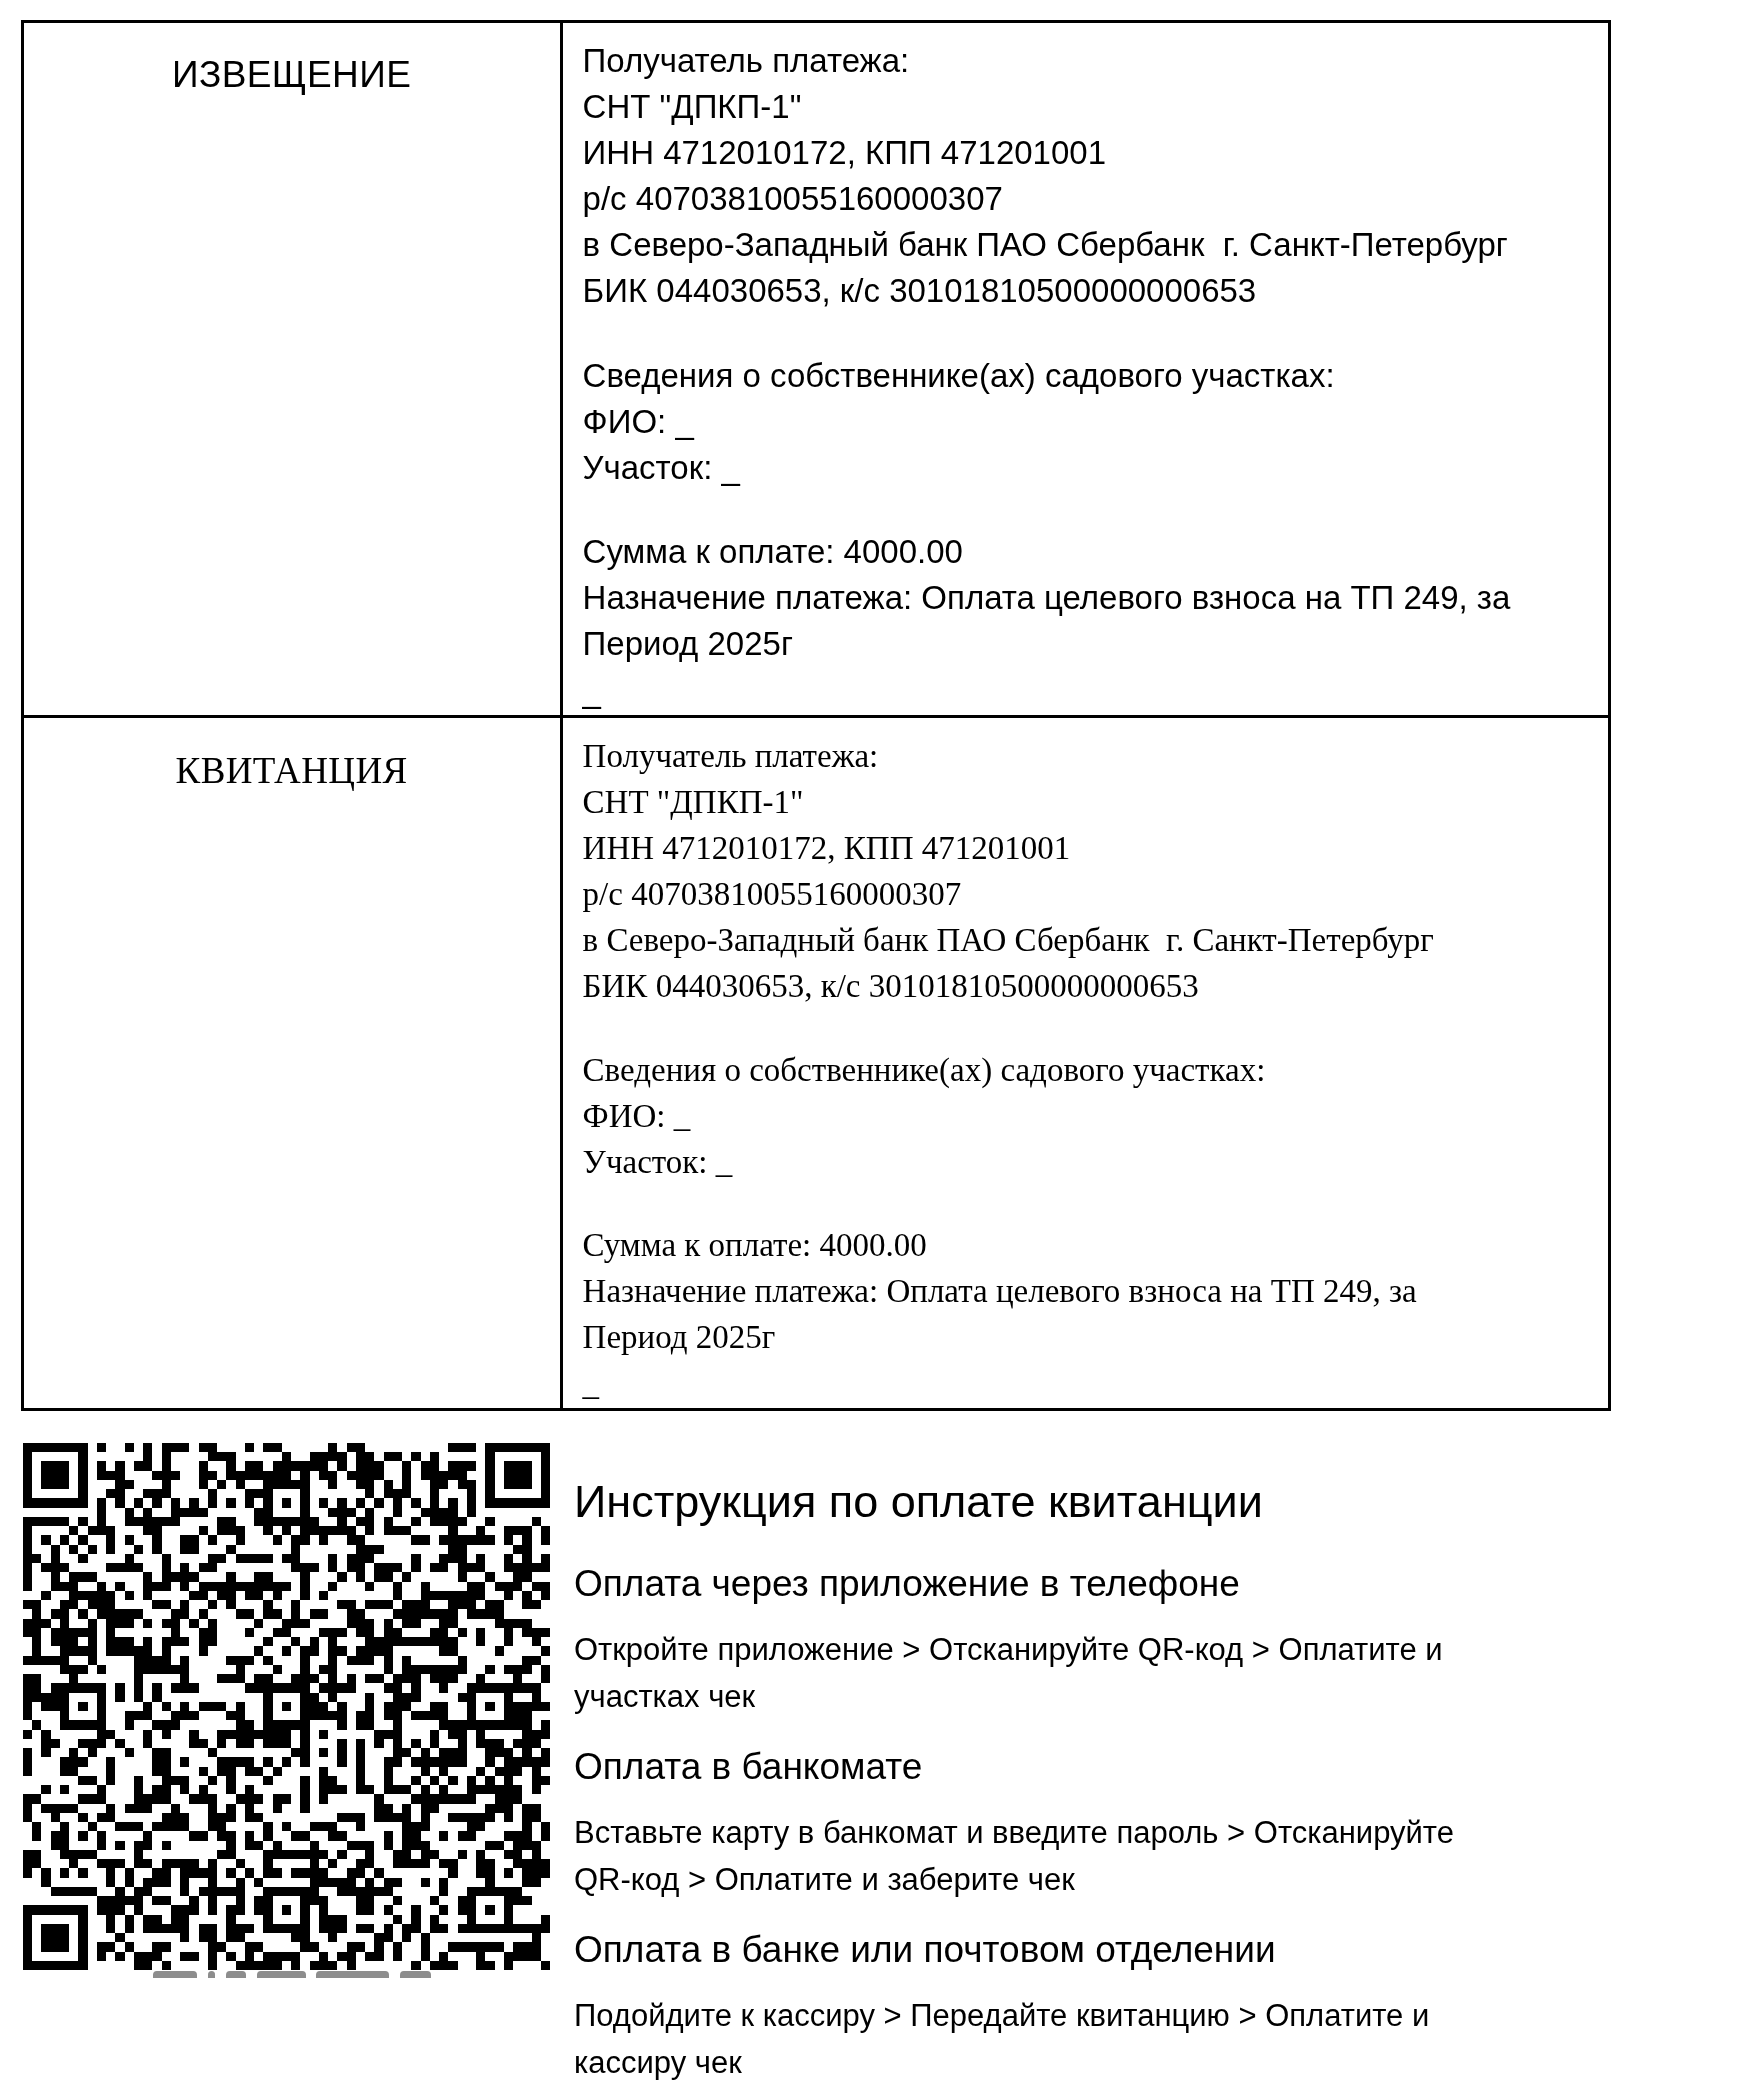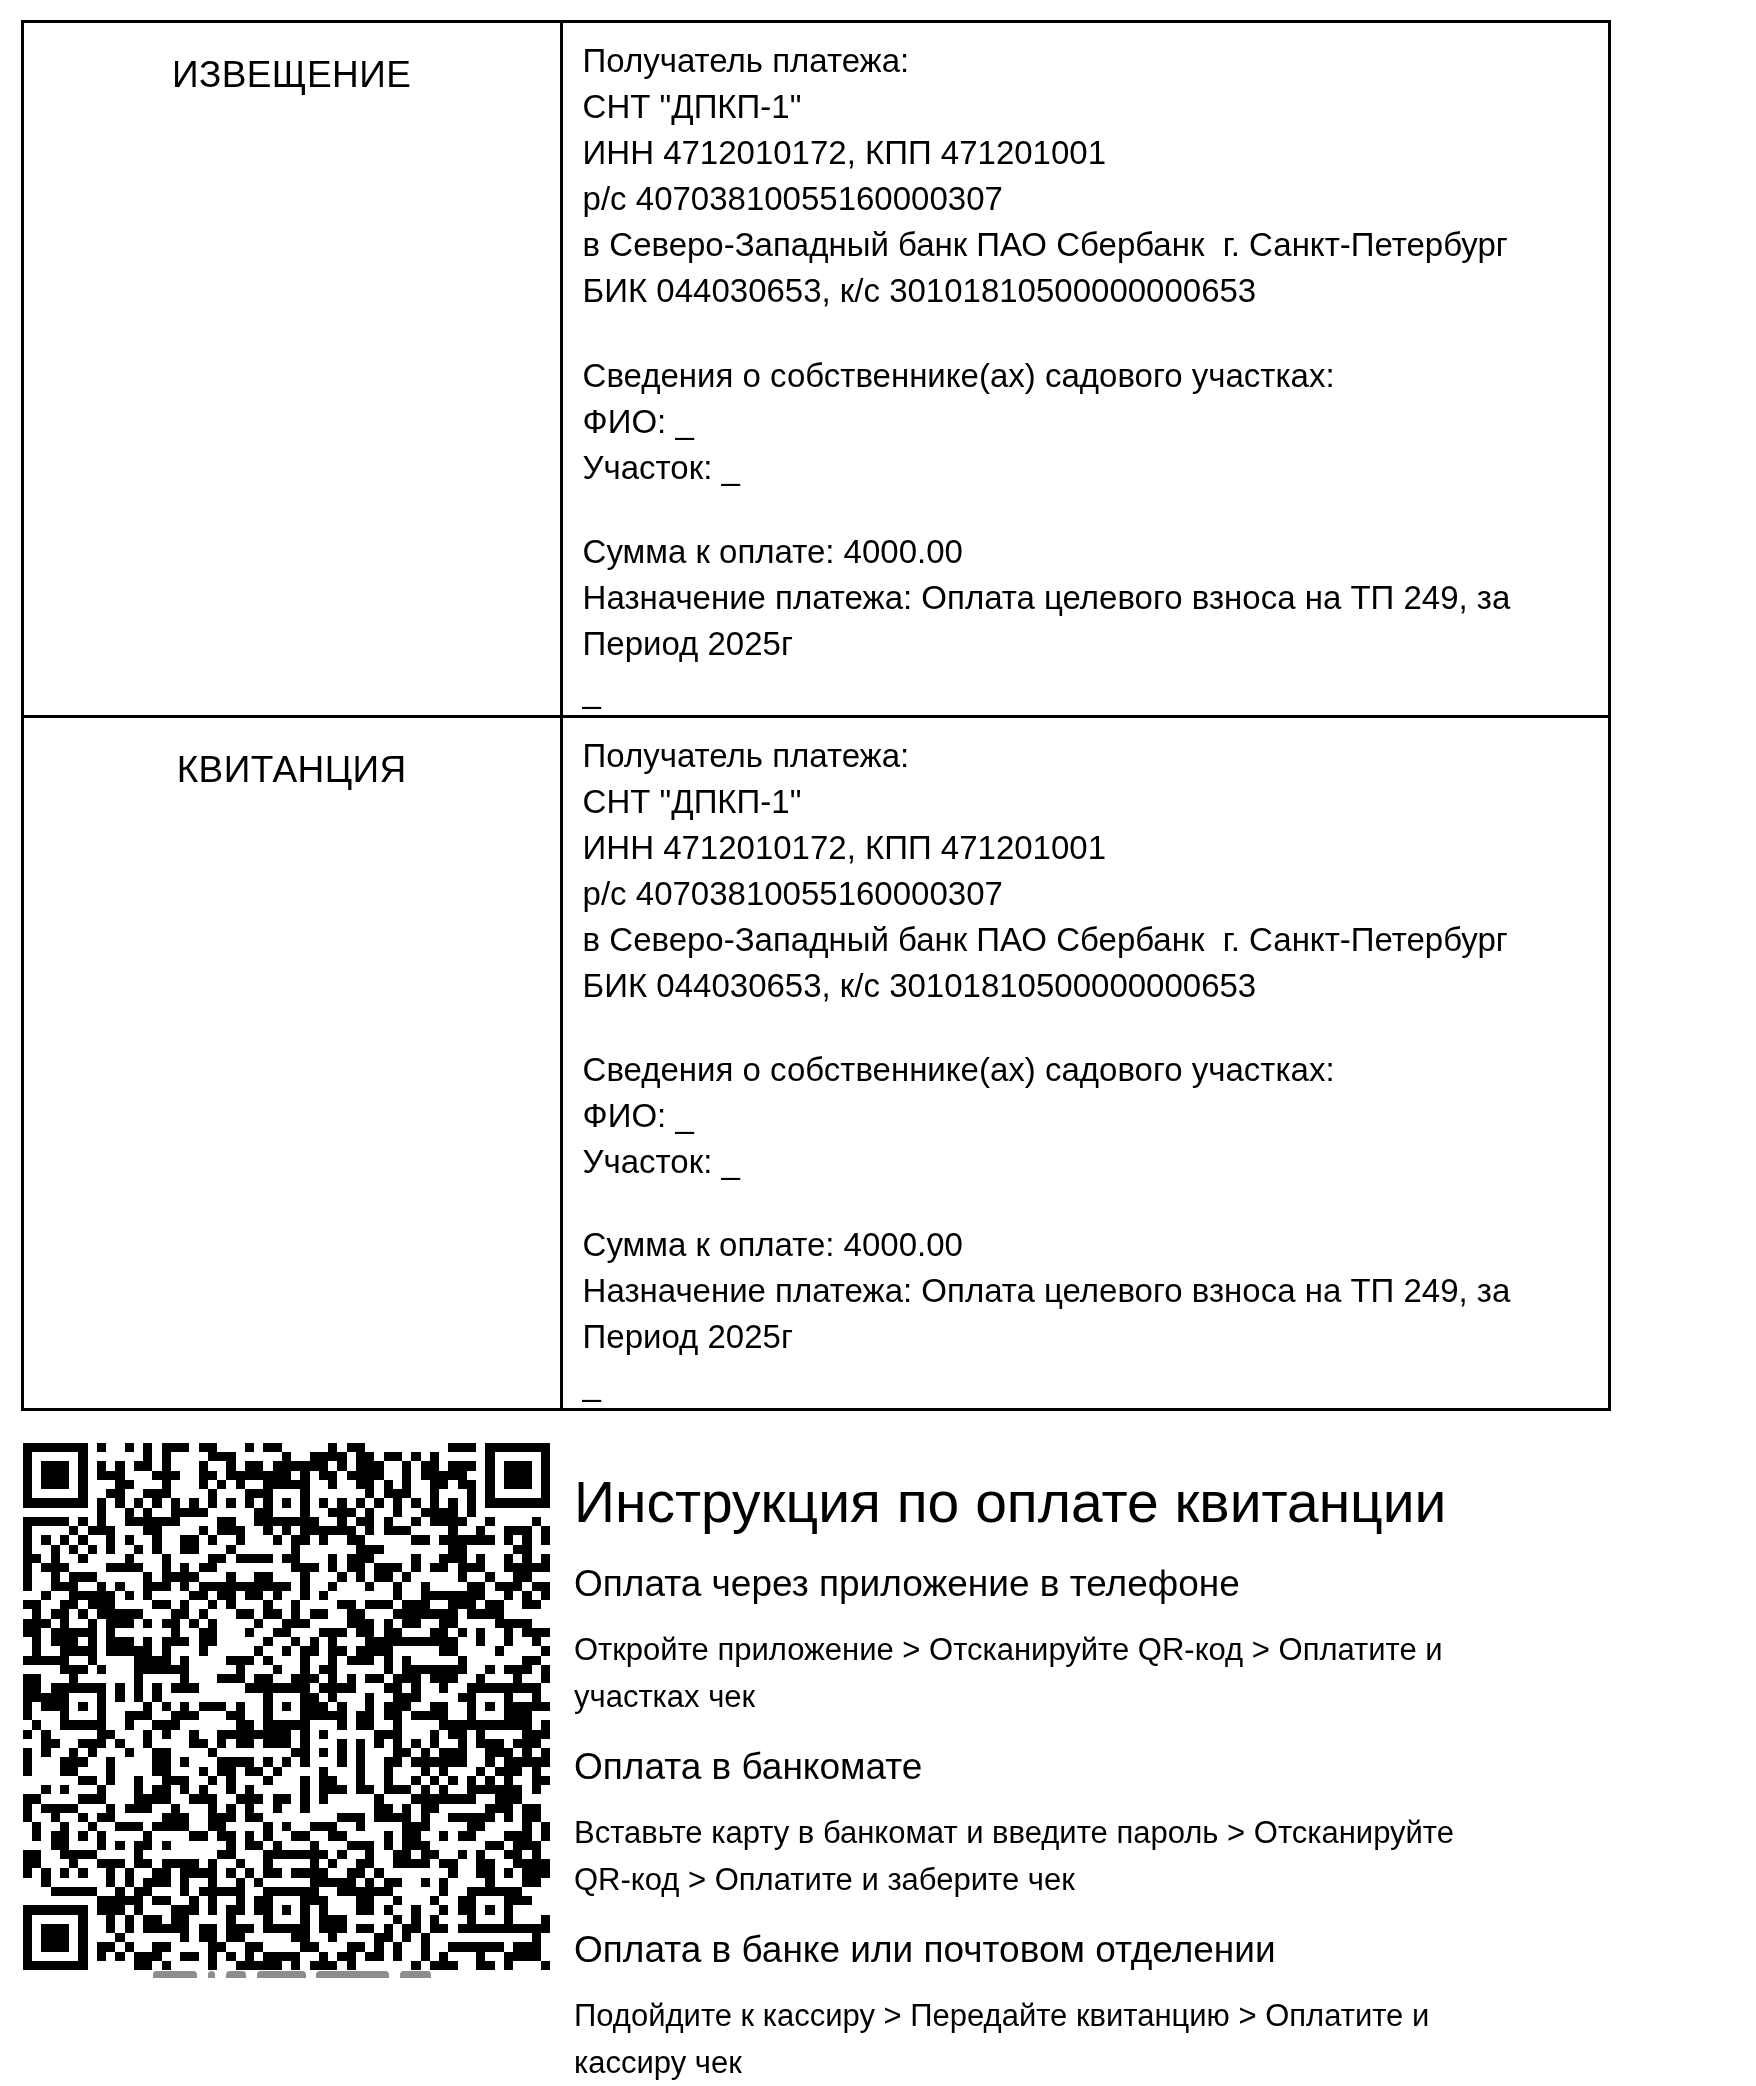--- a/index.html
+++ b/index.html
@@ -14,21 +14,21 @@
   
   .slip{
     position:absolute;left:20.6px;top:20px;
     width:1590px;height:1391px;
     border:3.1px solid #000;
     box-sizing:border-box;
     display:flex;flex-direction:column;
   }
   .slip-row{display:flex;min-height:0;}
   .slip-row.first{flex:none;height:692px;border-bottom:3.1px solid #000;box-sizing:content-box;}
-  .slip-row.second{flex:1;}
+  .slip-row.second{flex:1;font-family:Liberation Serif, serif;}
   .label-cell{
     flex:none;width:539px;
     border-right:3.1px solid #000;
     box-sizing:border-box;
     text-align:center;
     padding-top:31px;
     font-size:37px;
     letter-spacing:0.4px;
   }
   .body-cell{
@@ -50,21 +50,21 @@
   .qr-caption-clipped span{
     display:block;height:6.9px;background:#8d8d8d;border-radius:3.8px 3.8px 0 0;
   }
   .blob1{width:44px;} .blob2{width:7.6px;} .blob3{width:20px;}
   .blob4{width:49px;} .blob5{width:73px;} .blob6{width:31px;}
   
   .instructions{
     position:absolute;left:574px;top:1446px;width:1115px;
   }
   .instr-title{
-    font-size:57px;line-height:50px;
+    font-size:45px;line-height:50px;
     margin:31px 0 35px 0;font-weight:400;
   }
   .instr-item{margin-top:24.4px;}
   .instr-item:first-of-type{margin-top:16px;}
   .instr-heading{
     font-size:37px;line-height:43px;margin:0;font-weight:400;
   }
   .instr-text{
     font-size:31px;line-height:47px;margin:21.4px 0 0 0;
   }

